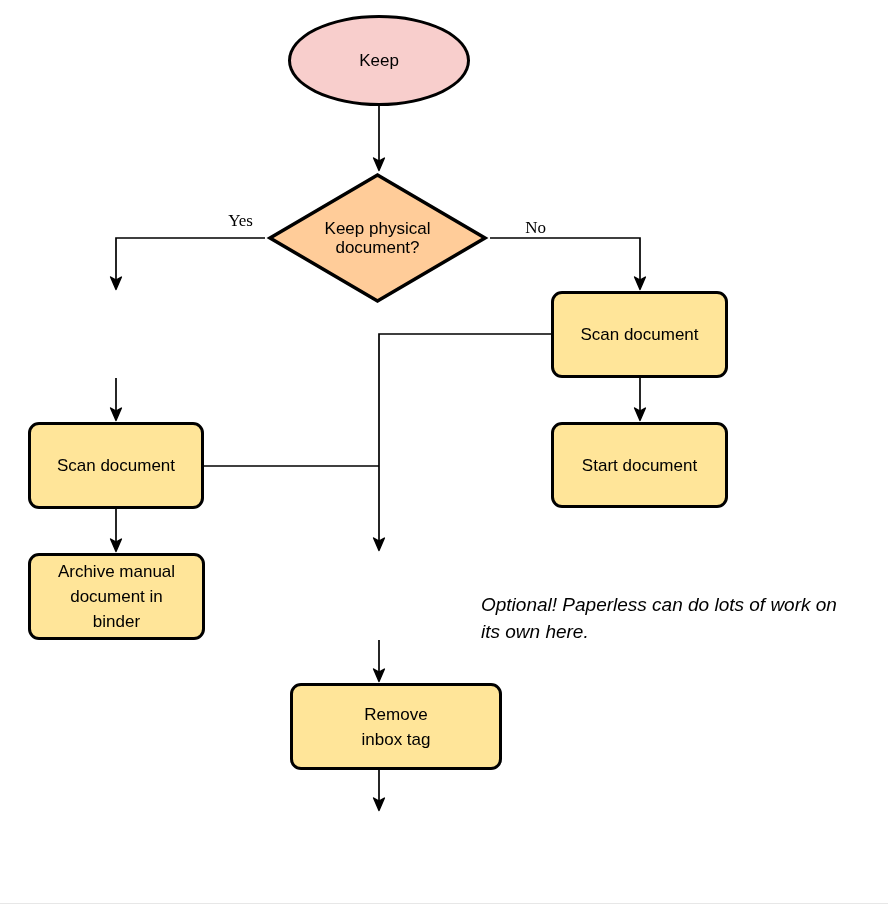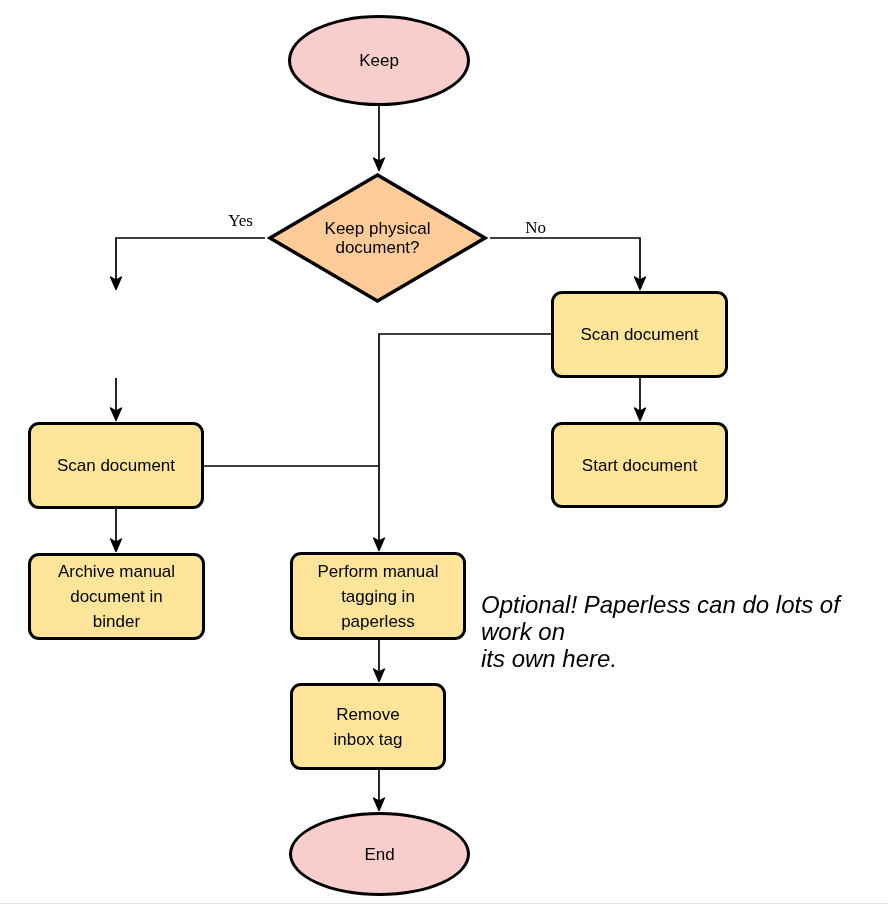--- a/index.html
+++ b/index.html
@@ -83,21 +83,21 @@
     position: absolute;
     font-size: 17px;
     line-height: 20px;
     text-align: right;
     font-family: Liberation Serif, serif;
   }
   .annotation {
     position: absolute;
     left: 481px;
     top: 591px;
-    font-size: 24px;
+    font-size: 19px;
     line-height: 27px;
     font-style: italic;
     white-space: pre-line;
   }
   .page-bottom-border {
     position: absolute;
     left: 0;
     top: 903px;
     width: 888px;
     height: 1px;
@@ -175,34 +175,26 @@
   </div>
 
   <div class="node rect" style="left:551px; top:291px; width:177px; height:87px;">
     <span>Scan document</span>
   </div>
 
   <div class="node rect" style="left:551px; top:422px; width:177px; height:86px;">
     <span>Start document</span>
   </div>
 
-  <div class="node rect" style="left:290px; top:552px; width:176px; height:88px;">
-    <span>Perform manual
-tagging in
-paperless</span>
-  </div>
-
-  <div class="node rect" style="left:290px; top:683px; width:156px; height:87px;">
+
+  <div class="node rect" style="left:290px; top:683px; width:212px; height:87px;">
     <span>Remove
 inbox tag</span>
   </div>
 
-  <div class="node terminator" style="left:289px; top:812px; width:181px; height:84px;">
-    <span>End</span>
-  </div>
 
   <div class="edge-label" style="left:203px; top:211px; width:50px;">Yes</div>
   <div class="edge-label" style="left:496px; top:218px; width:50px;">No</div>
 
   <div class="annotation">Optional! Paperless can do lots of work on
 its own here.</div>
 
   <div class="page-bottom-border"></div>
 
 </div>

